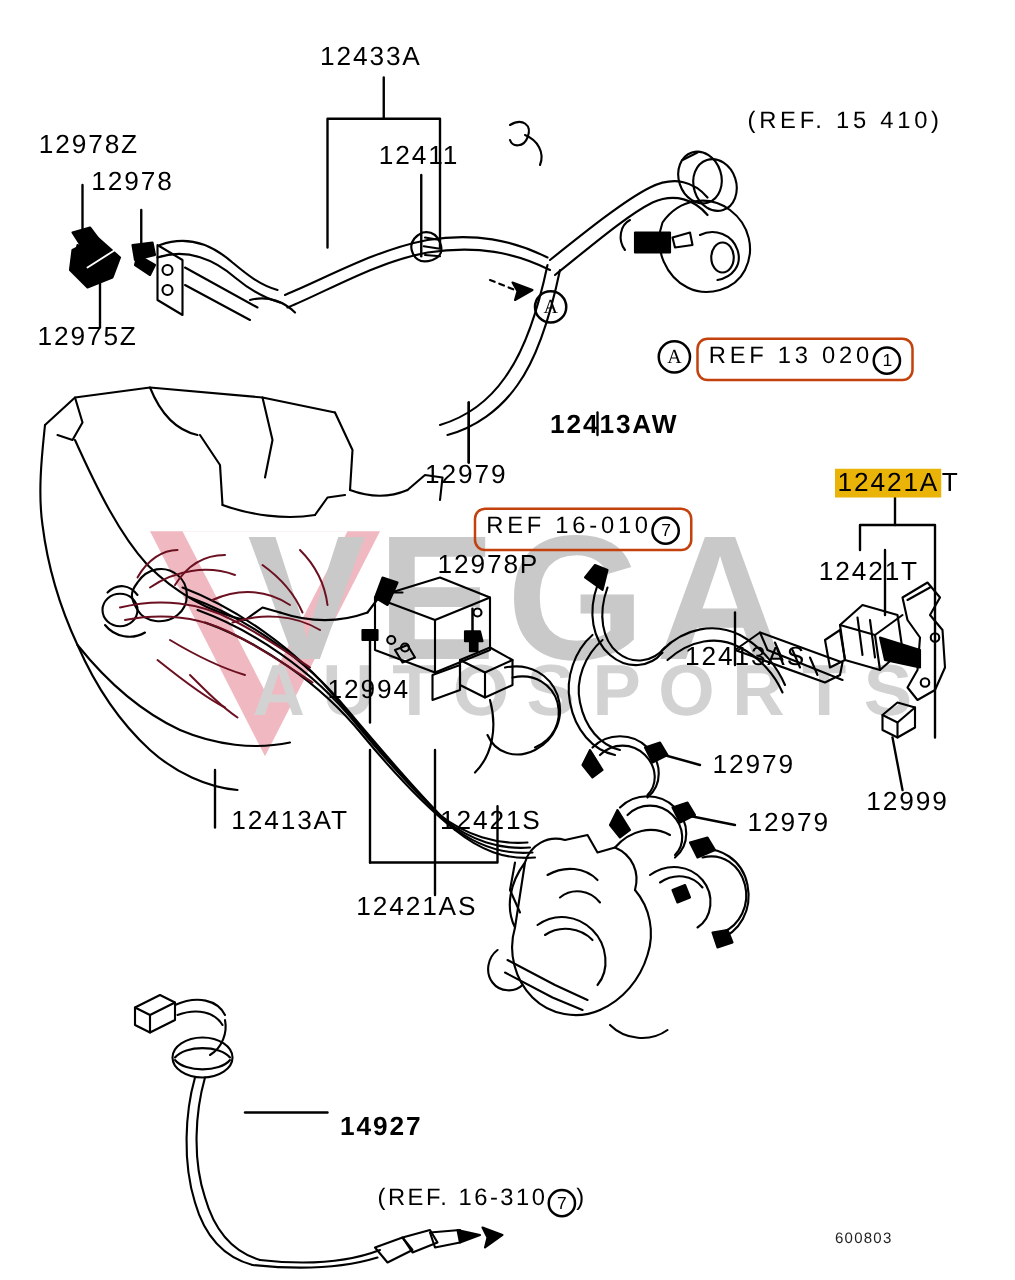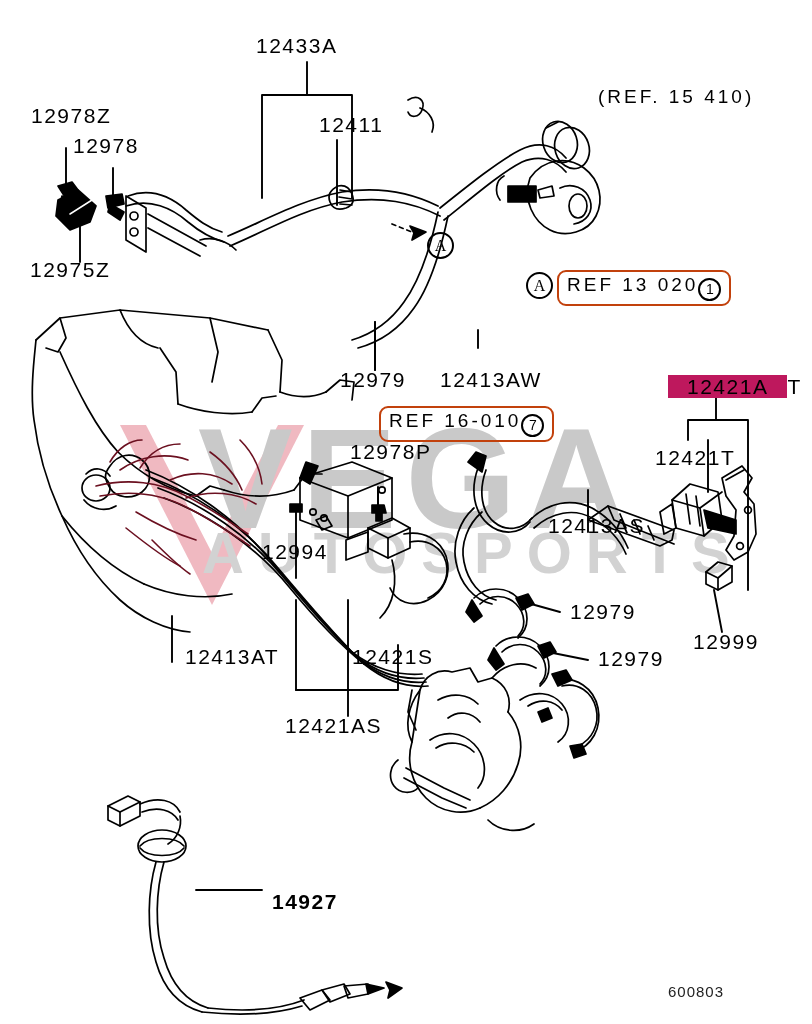--- a/index.html
+++ b/index.html
@@ -19,29 +19,29 @@
         border-left:66px solid transparent;border-right:66px solid transparent;
         border-top:128px solid #ffffff;}
 
   
   #art{position:absolute;left:0;top:0;}
 
   
   .lbl{position:absolute;font-family:"Liberation Sans",sans-serif;color:#000;
        font-size:21px;letter-spacing:1.5px;white-space:nowrap;font-weight:500;}
   .lbl.sm{font-size:19px;}
-  .hl{background:#be185d;padding:0 19px;}
+  .hl{background:#eab308;padding:0 2px;}
   .refbox{position:absolute;border:2px solid #c2410c;border-radius:9px;padding:2px 8px 3px 8px;
           font-size:19px;letter-spacing:3px;white-space:nowrap;background:transparent;
           font-family:"Liberation Sans",sans-serif;}
   .circ{display:inline-block;width:19px;height:19px;border:2px solid #000;border-radius:50%;
         text-align:center;line-height:19px;font-size:14px;letter-spacing:0;vertical-align:-3px;}
   .amark{position:absolute;width:23px;height:23px;border:2px solid #000;border-radius:50%;
          text-align:center;line-height:23px;font-size:16px;font-family:"Liberation Serif",serif;}
-  .code{position:absolute;font-size:15px;letter-spacing:1px;color:#222;
+  .code{position:absolute;font-size:12px;letter-spacing:1px;color:#222;
         font-family:"Liberation Sans",sans-serif;}
 </style>
 </head>
 <body>
 
 <div id="page">
 
   <div id="wm">
     <div class="wm-v"></div>
     <div class="wm-v2"></div>
@@ -281,27 +281,27 @@
       <path d="M366 984 L384 988 L368 994 Z" fill="#000" stroke="#000"></path>
       <path d="M386 982 l16 6 l-14 10 l2 -8 Z" fill="#000" stroke="#000"></path>
 
       <path d="M196 890 L262 890" stroke-width="1.9"></path>
 
       <path d="M375 370 L375 322" stroke-width="1.9"></path>
     </g>
   </svg>
 
   <div class="lbl" style="left:256px;top:34px;">12433A</div>
-  <div class="lbl" style="left:303px;top:113px;margin-left:16px;">12411</div>
+  <div class="lbl" style="left:303px;top:113px;">12411</div>
   <div class="lbl" style="left:31px;top:104px;">12978Z</div>
   <div class="lbl" style="left:73px;top:134px;">12978</div>
   <div class="lbl" style="left:30px;top:258px;">12975Z</div>
 
   <div class="lbl" style="left:340px;top:368px;">12979</div>
-  <div class="lbl" style="left:440px;top:368px;">12413AW</div>
+  <div class="lbl" style="left:440px;top:328px;font-weight:bold;">12413AW</div>
   <div class="lbl" style="left:350px;top:440px;">12978P</div>
   <div class="lbl" style="left:262px;top:540px;">12994</div>
 
   <div class="lbl" style="left:185px;top:645px;">12413AT</div>
   <div class="lbl" style="left:352px;top:645px;">12421S</div>
   <div class="lbl" style="left:285px;top:714px;">12421AS</div>
 
   <div class="lbl" style="left:548px;top:472px;margin-top:42px;">12413AS</div>
   <div class="lbl" style="left:655px;top:446px;text-align:right;">12421T</div>
   <div class="lbl" style="left:693px;top:630px;">12999</div>
@@ -319,16 +319,19 @@
   <div class="amark" style="left:526px;top:272px;">A</div>
 
   <div class="refbox" style="left:557px;top:270px;">
     <span>REF  13  020</span><span class="circ">1</span>
   </div>
 
   <div class="refbox" style="left:379px;top:406px;">
     <span>REF  16-010</span><span class="circ">7</span>
   </div>
 
+  <div class="lbl sm" style="left:302px;top:948px;letter-spacing:2px;">
+    <span>(</span><span>REF. 16-310</span><span class="circ">7</span><span>)</span>
+  </div>
 
   <div class="code" style="left:668px;top:983px;">600803</div>
 
 </div>
 
 </body></html>

